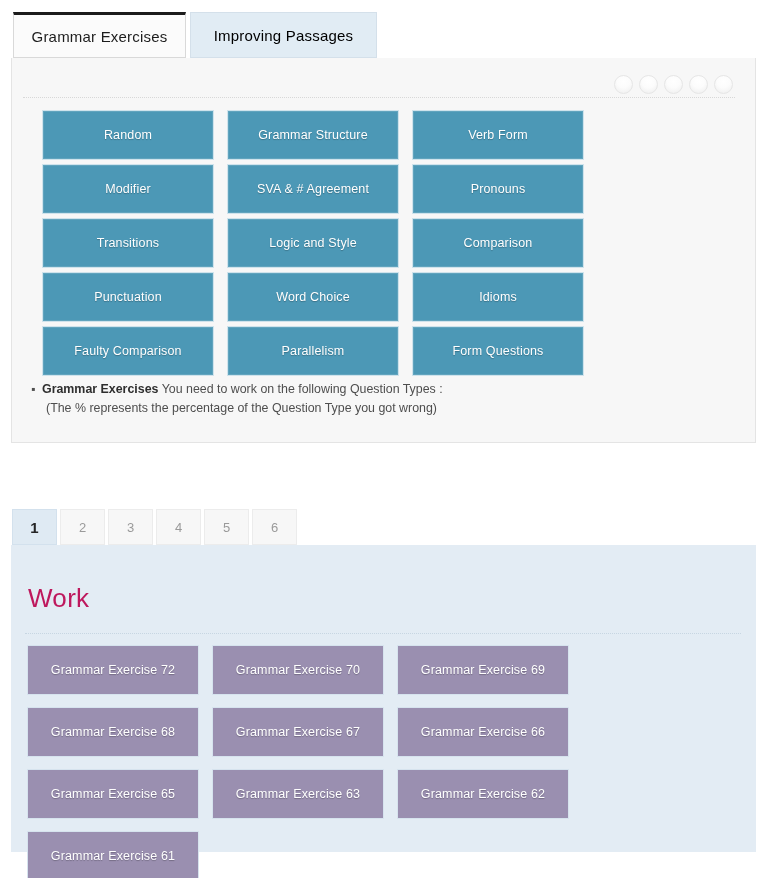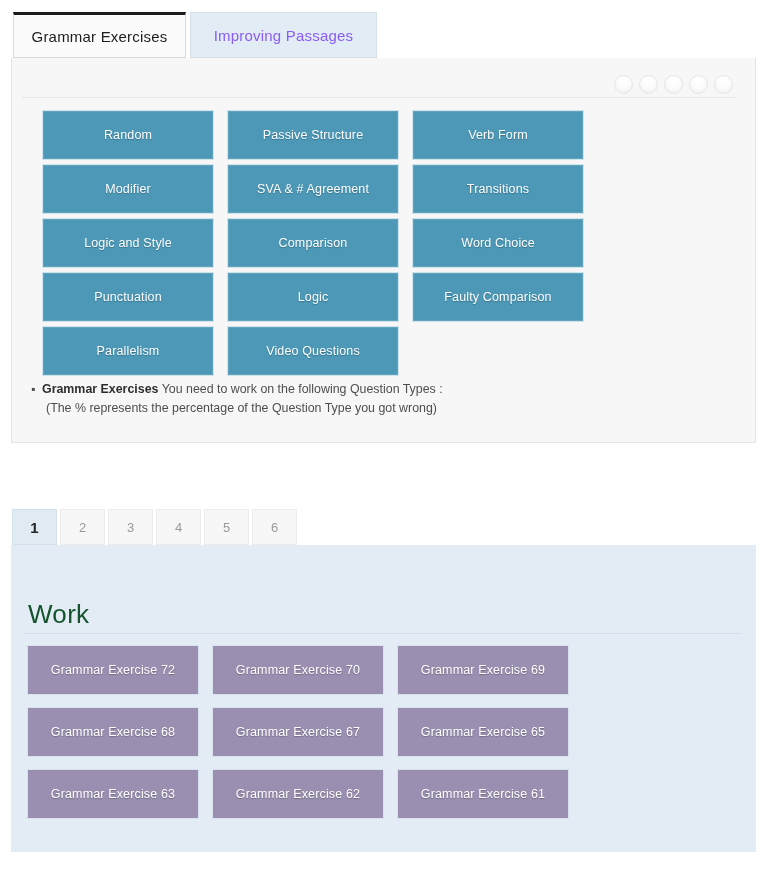--- a/index.html
+++ b/index.html
@@ -42,21 +42,21 @@
     background: #fbfbfb;
     border: 1px solid #d9d9d9;
     border-top: 3px solid #1b1b1b;
     color: #1d1d1d;
   }
   .tab-inactive {
     left: 190px;
     width: 187px;
     background: #e1ecf4;
     border: 1px solid #d4e0ea;
-    color: #8b5cf6;
+    color: #000000;
   }
 
   
   .panel-top {
     position: absolute;
     left: 11px;
     top: 58px;
     width: 745px;
     height: 385px;
     box-sizing: border-box;
@@ -178,24 +178,23 @@
     width: 745px;
     height: 307px;
     box-sizing: border-box;
     background: #e3ecf4;
   }
   .work-title {
     position: absolute;
     left: 17px;
     top: 38px;
     font-size: 26px;
-    color: #14532d;
+    color: #be185d;
     font-weight: normal;
     letter-spacing: .3px;
-    margin-top: 16px;
   }
   .work-rule {
     position: absolute;
     left: 14px;
     top: 88px;
     width: 716px;
     border-top: 1px dotted #c7d6e2;
   }
   .grid-bottom {
     position: absolute;
@@ -228,57 +227,60 @@
       <div class="dot"></div>
       <div class="dot"></div>
     </div>
   <div class="hairline"></div>
 
   <div class="grid" id="qt-grid">
       <div class="btn btn-blue">
         <span>Random</span>
       </div>
       <div class="btn btn-blue">
-        <span>Passive Structure</span>
+        <span>Grammar Structure</span>
       </div>
       <div class="btn btn-blue">
         <span>Verb Form</span>
       </div>
       <div class="btn btn-blue">
         <span>Modifier</span>
       </div>
       <div class="btn btn-blue">
         <span>SVA &amp; # Agreement</span>
       </div>
       <div class="btn btn-blue">
+        <span>Pronouns</span>
+      </div>
+      <div class="btn btn-blue">
         <span>Transitions</span>
       </div>
       <div class="btn btn-blue">
         <span>Logic and Style</span>
       </div>
       <div class="btn btn-blue">
         <span>Comparison</span>
       </div>
       <div class="btn btn-blue">
+        <span>Punctuation</span>
+      </div>
+      <div class="btn btn-blue">
         <span>Word Choice</span>
       </div>
       <div class="btn btn-blue">
-        <span>Punctuation</span>
-      </div>
-      <div class="btn btn-blue">
-        <span>Logic</span>
+        <span>Idioms</span>
       </div>
       <div class="btn btn-blue">
         <span>Faulty Comparison</span>
       </div>
       <div class="btn btn-blue">
         <span>Parallelism</span>
       </div>
       <div class="btn btn-blue">
-        <span>Video Questions</span>
+        <span>Form Questions</span>
       </div>
     </div>
 
   <div class="note">
     <span class="bullet">▪</span><b>Grammar Exercises</b><span> You need to work on the following Question Types :</span>
     <span class="sub">(The % represents the percentage of the Question Type you got wrong)</span>
   </div>
 </div>
 
 <div class="pager" id="pager">
@@ -315,20 +317,23 @@
       <div class="btn btn-purple">
         <span>Grammar Exercise 69</span>
       </div>
       <div class="btn btn-purple">
         <span>Grammar Exercise 68</span>
       </div>
       <div class="btn btn-purple">
         <span>Grammar Exercise 67</span>
       </div>
       <div class="btn btn-purple">
+        <span>Grammar Exercise 66</span>
+      </div>
+      <div class="btn btn-purple">
         <span>Grammar Exercise 65</span>
       </div>
       <div class="btn btn-purple">
         <span>Grammar Exercise 63</span>
       </div>
       <div class="btn btn-purple">
         <span>Grammar Exercise 62</span>
       </div>
       <div class="btn btn-purple">
         <span>Grammar Exercise 61</span>

